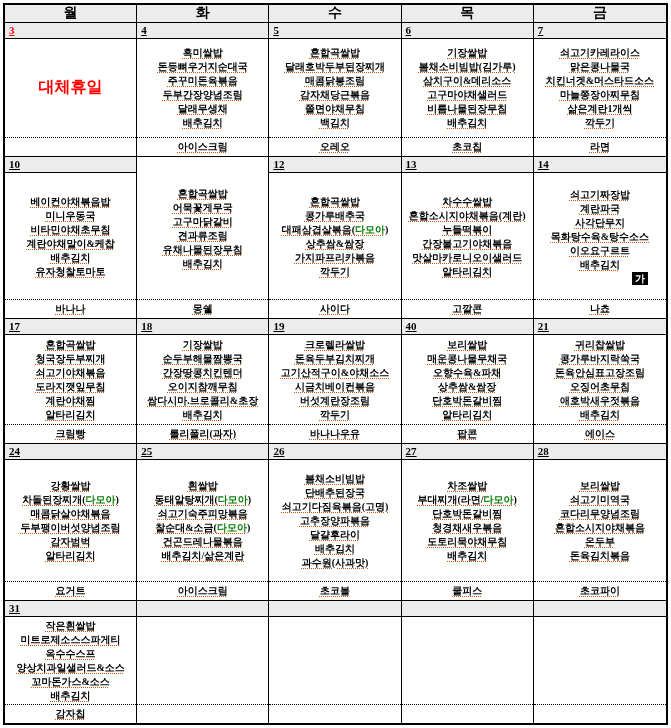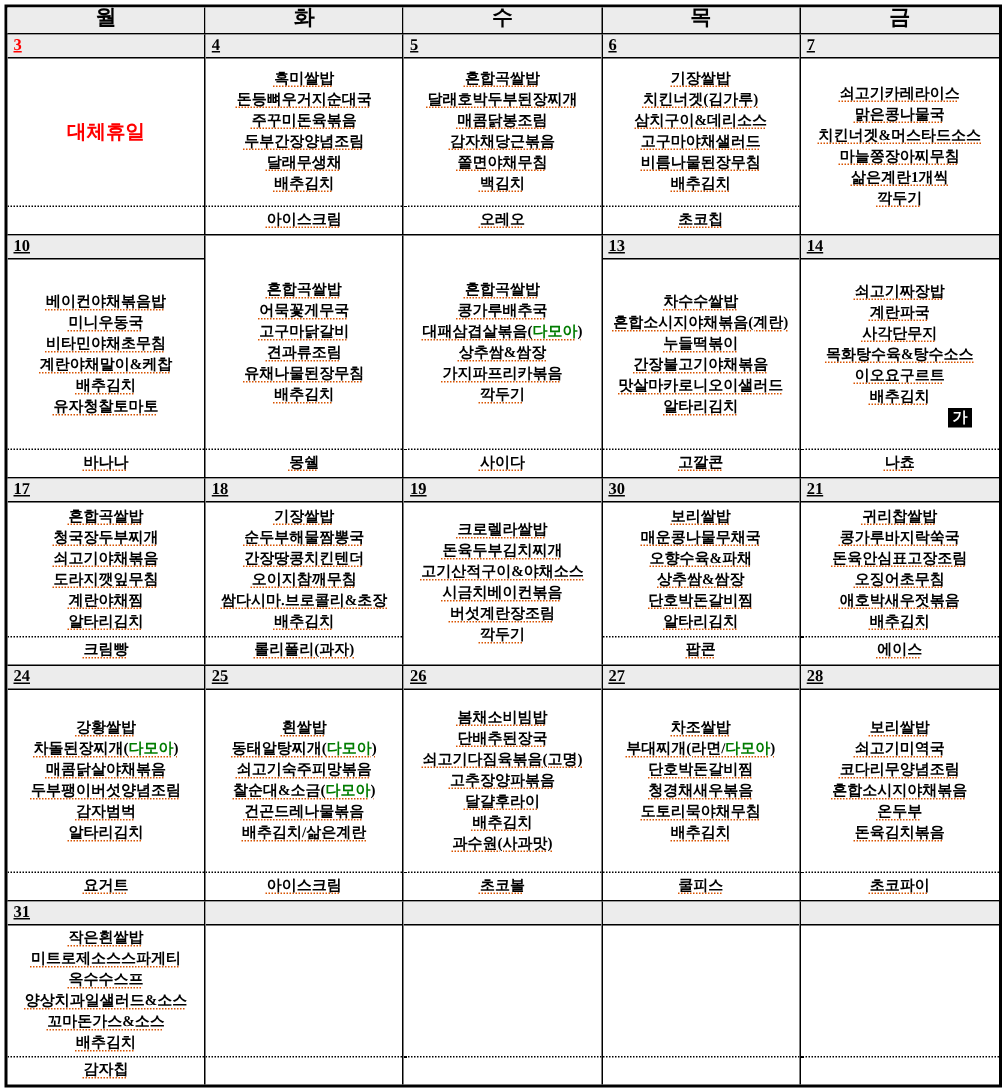--- a/index.html
+++ b/index.html
@@ -31,21 +31,21 @@
   .date u{text-decoration:underline;}
   .date.red u{color:#ff0000;}
   .content{
     flex:1 1 auto;display:flex;flex-direction:column;align-items:center;justify-content:center;
     gap:1px;padding:1px 0;
   }
   .mi{
     font-size:10px;font-weight:bold;line-height:13px;color:#000;white-space:nowrap;
     text-decoration:underline dotted #d95400;text-decoration-thickness:1px;text-underline-offset:2px;
   }
-  .holiday{font-size:13px;font-weight:bold;color:#ff0000;}
+  .holiday{font-size:16px;font-weight:bold;color:#ff0000;}
   .gtxt{color:#007c00;}
   .badge{
     align-self:flex-end;margin-right:18px;background:#000;color:#fff;
     font-size:10px;font-weight:bold;line-height:13px;padding:0 3px;
   }
   .dessert{
     flex:0 0 18px;height:18px;border-top:1px dotted #000;
     text-align:center;font-size:10px;font-weight:bold;line-height:17px;color:#000;
   }
   .dessert span{
@@ -92,38 +92,39 @@
           <div class="mi">감자채당근볶음</div>
           <div class="mi">쫄면야채무침</div>
           <div class="mi">백김치</div>
         </div>
         <div class="dessert"><span>오레오</span></div>
       </div>
       <div class="cell">
         <div class="date"><u>6</u></div>
         <div class="content">
           <div class="mi">기장쌀밥</div>
-          <div class="mi">치킨너겟(김가루)</div>
+          <div class="mi">봄채소비빔밥(김가루)</div>
           <div class="mi">삼치구이&amp;데리소스</div>
           <div class="mi">고구마야채샐러드</div>
           <div class="mi">비름나물된장무침</div>
           <div class="mi">배추김치</div>
         </div>
         <div class="dessert"><span>초코칩</span></div>
       </div>
       <div class="cell">
         <div class="date"><u>7</u></div>
         <div class="content">
           <div class="mi">쇠고기카레라이스</div>
           <div class="mi">맑은콩나물국</div>
           <div class="mi">치킨너겟&amp;머스타드소스</div>
           <div class="mi">마늘쫑장아찌무침</div>
           <div class="mi">삶은계란1개씩</div>
           <div class="mi">깍두기</div>
         </div>
+        <div class="dessert"><span>라면</span></div>
       </div>
     </div>
     <div class="row week w1">
       <div class="cell">
         <div class="date"><u>10</u></div>
         <div class="content">
           <div class="mi">베이컨야채볶음밥</div>
           <div class="mi">미니우동국</div>
           <div class="mi">비타민야채초무침</div>
           <div class="mi">계란야채말이&amp;케찹</div>
@@ -137,20 +138,21 @@
           <div class="mi">혼합곡쌀밥</div>
           <div class="mi">어묵꽃게무국</div>
           <div class="mi">고구마닭갈비</div>
           <div class="mi">견과류조림</div>
           <div class="mi">유채나물된장무침</div>
           <div class="mi">배추김치</div>
         </div>
         <div class="dessert"><span>몽쉘</span></div>
       </div>
       <div class="cell">
+        <div class="date"><u>12</u></div>
         <div class="content">
           <div class="mi">혼합곡쌀밥</div>
           <div class="mi">콩가루배추국</div>
           <div class="mi">대패삼겹살볶음(<span class="gtxt">다모아</span>)</div>
           <div class="mi">상추쌈&amp;쌈장</div>
           <div class="mi">가지파프리카볶음</div>
           <div class="mi">깍두기</div>
         </div>
         <div class="dessert"><span>사이다</span></div>
       </div>
@@ -208,23 +210,24 @@
       <div class="cell">
         <div class="date"><u>19</u></div>
         <div class="content">
           <div class="mi">크로렐라쌀밥</div>
           <div class="mi">돈육두부김치찌개</div>
           <div class="mi">고기산적구이&amp;야채소스</div>
           <div class="mi">시금치베이컨볶음</div>
           <div class="mi">버섯계란장조림</div>
           <div class="mi">깍두기</div>
         </div>
-      </div>
-      <div class="cell">
-        <div class="date"><u>30</u></div>
+        <div class="dessert"><span>바나나우유</span></div>
+      </div>
+      <div class="cell">
+        <div class="date"><u>40</u></div>
         <div class="content">
           <div class="mi">보리쌀밥</div>
           <div class="mi">매운콩나물무채국</div>
           <div class="mi">오향수육&amp;파채</div>
           <div class="mi">상추쌈&amp;쌈장</div>
           <div class="mi">단호박돈갈비찜</div>
           <div class="mi">알타리김치</div>
         </div>
         <div class="dessert"><span>팝콘</span></div>
       </div>

